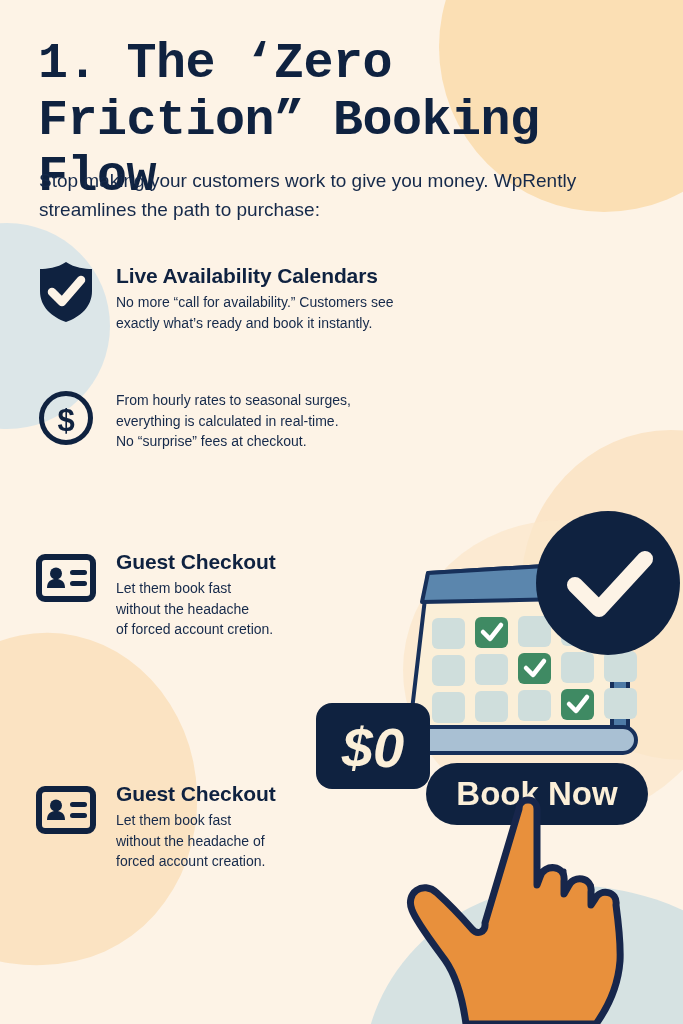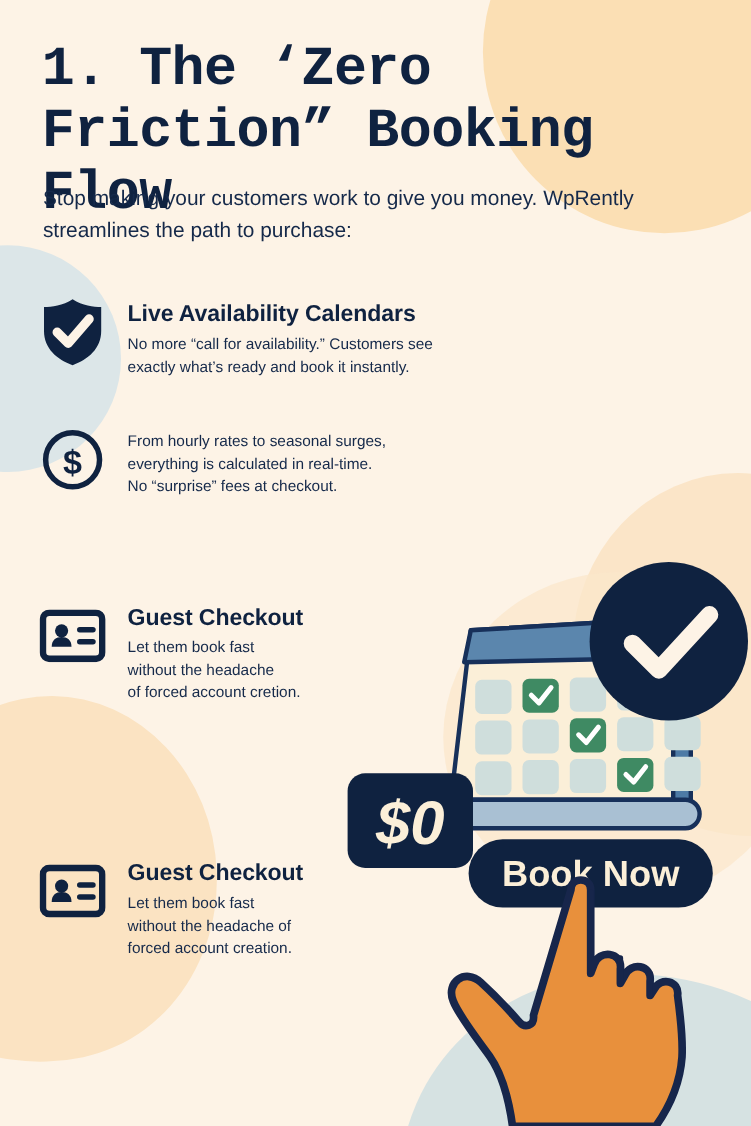--- a/index.html
+++ b/index.html
@@ -114,21 +114,21 @@
   }
   .feature-body {
     margin: 0;
     font-size: 14px;
     line-height: 1.48;
     font-weight: 400;
     color: #15294A;
     white-space: pre-line;
   }
 
-  #feature-1 { left: 36px; top: 272px; width: 630px; }
+  #feature-1 { left: 36px; top: 262px; width: 630px; }
   #feature-2 { left: 36px; top: 388px; width: 630px; }
   #feature-3 { left: 36px; top: 548px; width: 400px; }
   #feature-4 { left: 36px; top: 780px; width: 420px; }
 
   
   #illustration {
     position: absolute;
     left: 300px; top: 505px;
     width: 383px; height: 519px;
   }

